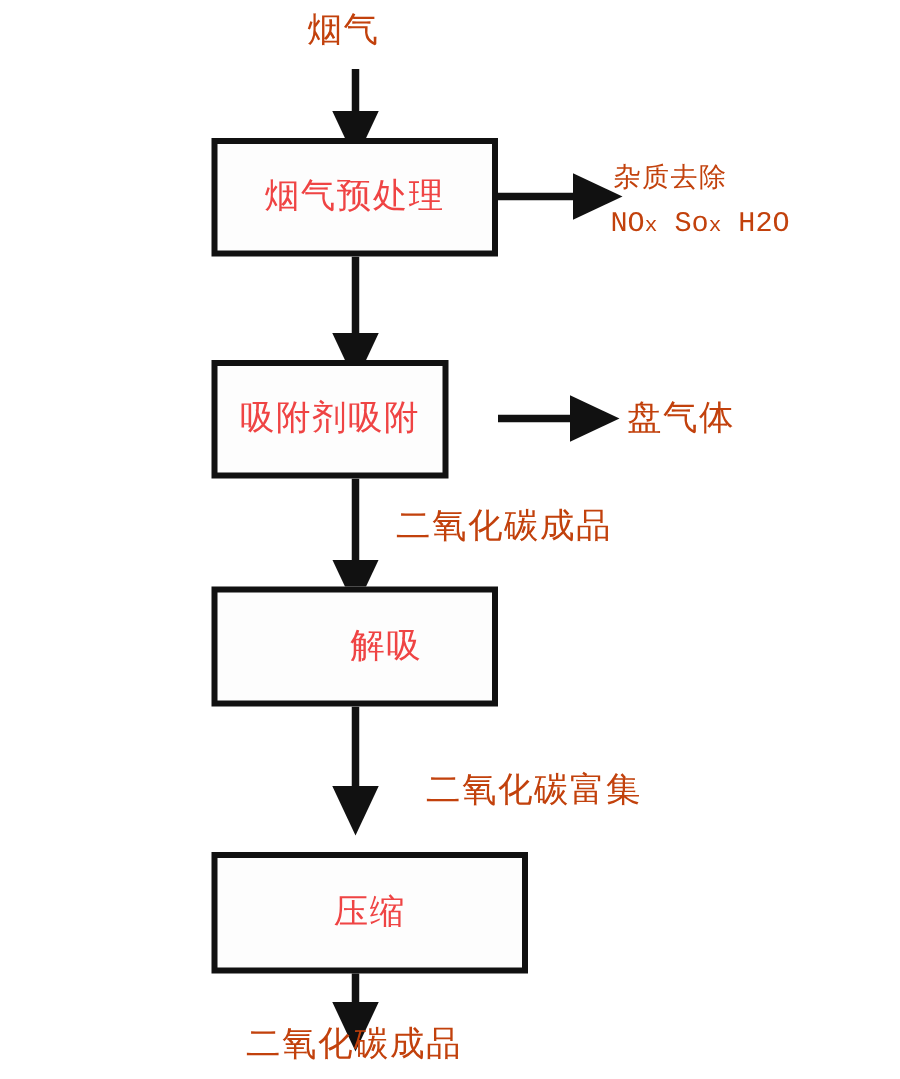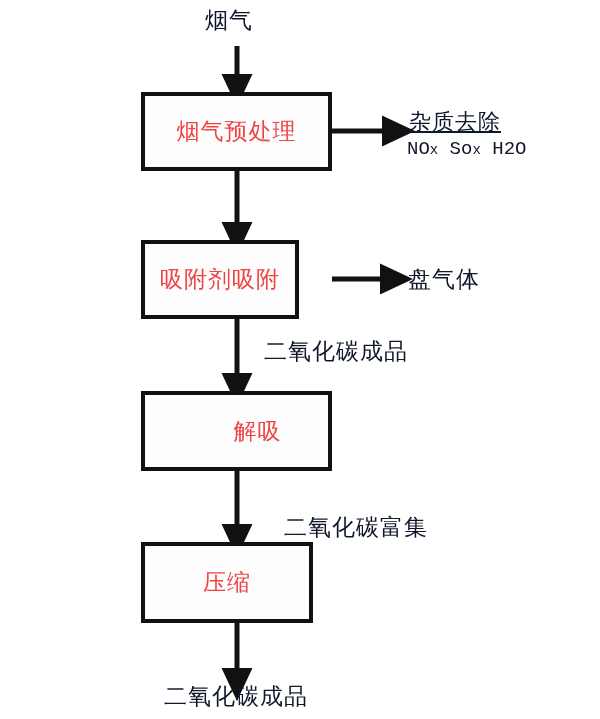--- a/index.html
+++ b/index.html
@@ -37,36 +37,36 @@
     font-size: 23px;
     letter-spacing: 1px;
     color: #ef4444;
     line-height: 1;
     white-space: nowrap;
   }
 
   .box-1 { left: 141px; top: 92px;  width: 191px; height: 79px; }
   .box-2 { left: 141px; top: 240px; width: 158px; height: 79px; }
   .box-3 { left: 141px; top: 391px; width: 191px; height: 80px; padding-left: 42px; }
-  .box-4 { left: 141px; top: 542px; width: 172px; height: 81px; }
+  .box-4 { left: 141px; top: 568px; width: 211px; height: 81px; }
 
   .free-text {
     position: absolute;
     white-space: nowrap;
-    color: #0f172a;
+    color: #c2410c;
     line-height: 1.05;
   }
 
   .txt-inlet     { left: 205px; top: 8px;   font-size: 23px; letter-spacing: 1px; }
-  .txt-impurity  { left: 409px; top: 110px; font-size: 22px; letter-spacing: 1px; text-decoration: underline; }
+  .txt-impurity  { left: 409px; top: 110px; font-size: 18px; letter-spacing: 1px; }
   .txt-formula   { left: 407px; top: 140px; font-size: 19px;
                    font-family: Liberation Mono, monospace;
                    letter-spacing: 0px; }
   .txt-formula .sub { font-size: 14px; }
-  .txt-purge     { left: 408px; top: 267px; font-size: 23px; letter-spacing: 1px; }
+  .txt-purge     { left: 418px; top: 267px; font-size: 23px; letter-spacing: 1px; font-family: Liberation Serif, serif; }
   .txt-loaded    { left: 264px; top: 339px; font-size: 23px; letter-spacing: 1px; }
   .txt-rich      { left: 284px; top: 492px; font-size: 23px; letter-spacing: 1px; margin-top: 23px; }
   .txt-product   { left: 164px; top: 684px; font-size: 23px; letter-spacing: 1px; }
 </style>
 </head>
 <body>
 
 <svg id="flow-canvas" viewBox="0 0 600 719" width="600" height="719" xmlns="http://www.w3.org/2000/svg">
   <defs>
     <marker id="arrowhead" markerWidth="7" markerHeight="7" refX="3.2" refY="3.5" orient="auto" markerUnits="strokeWidth">

